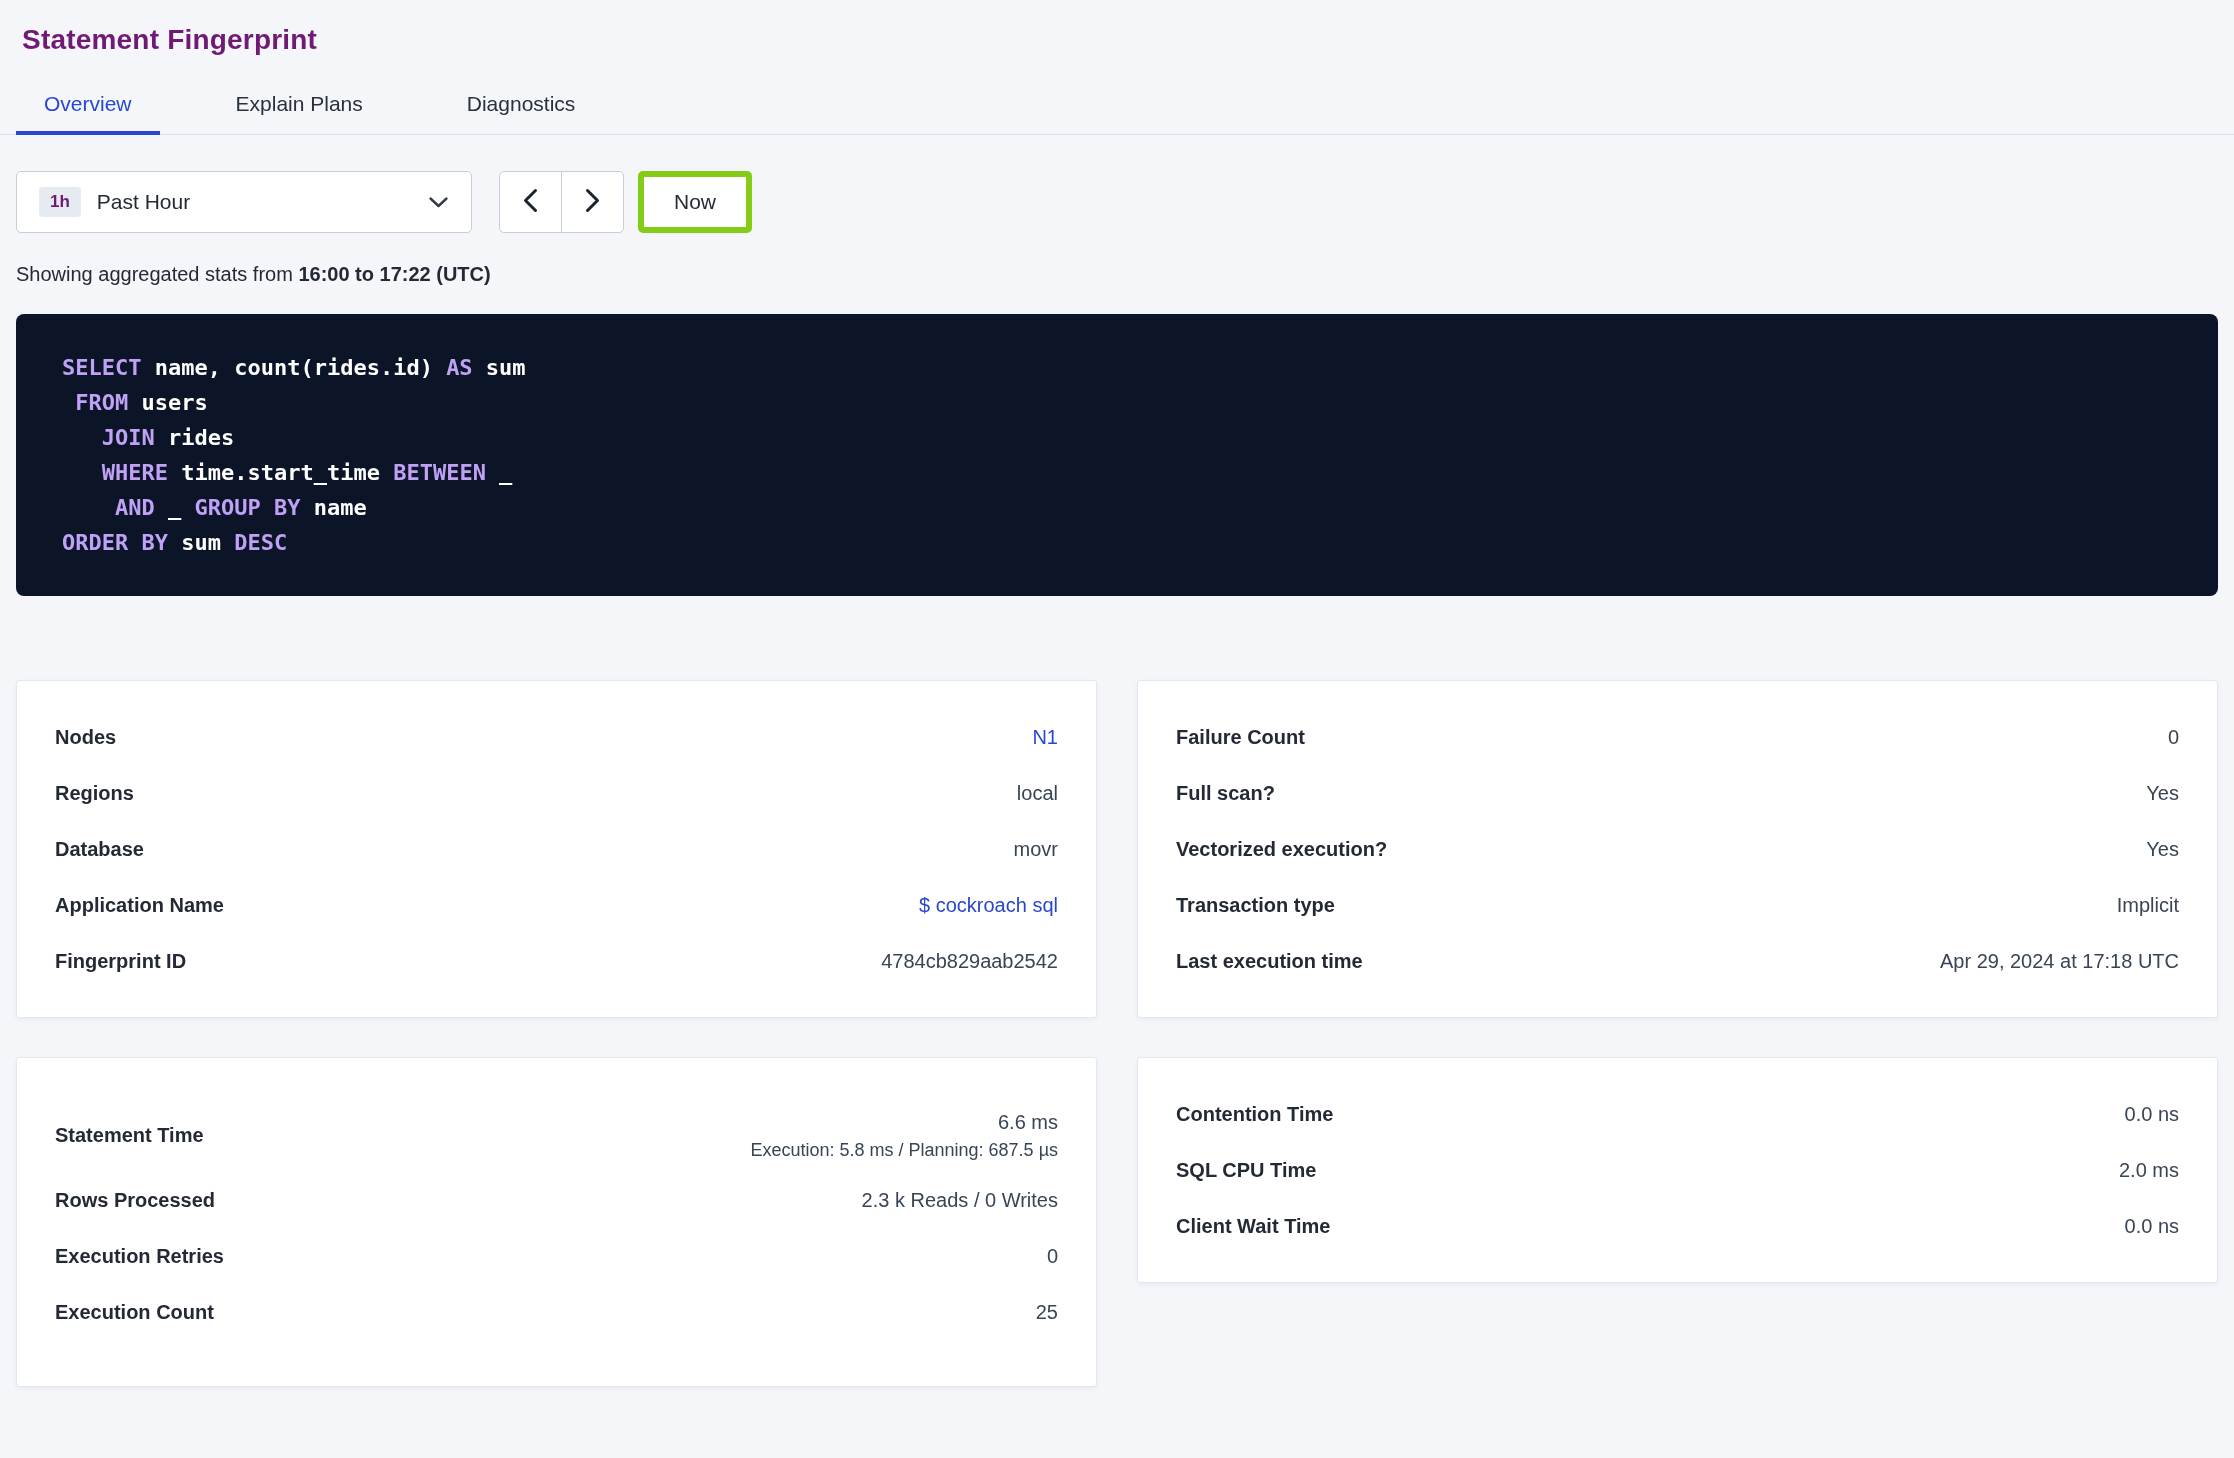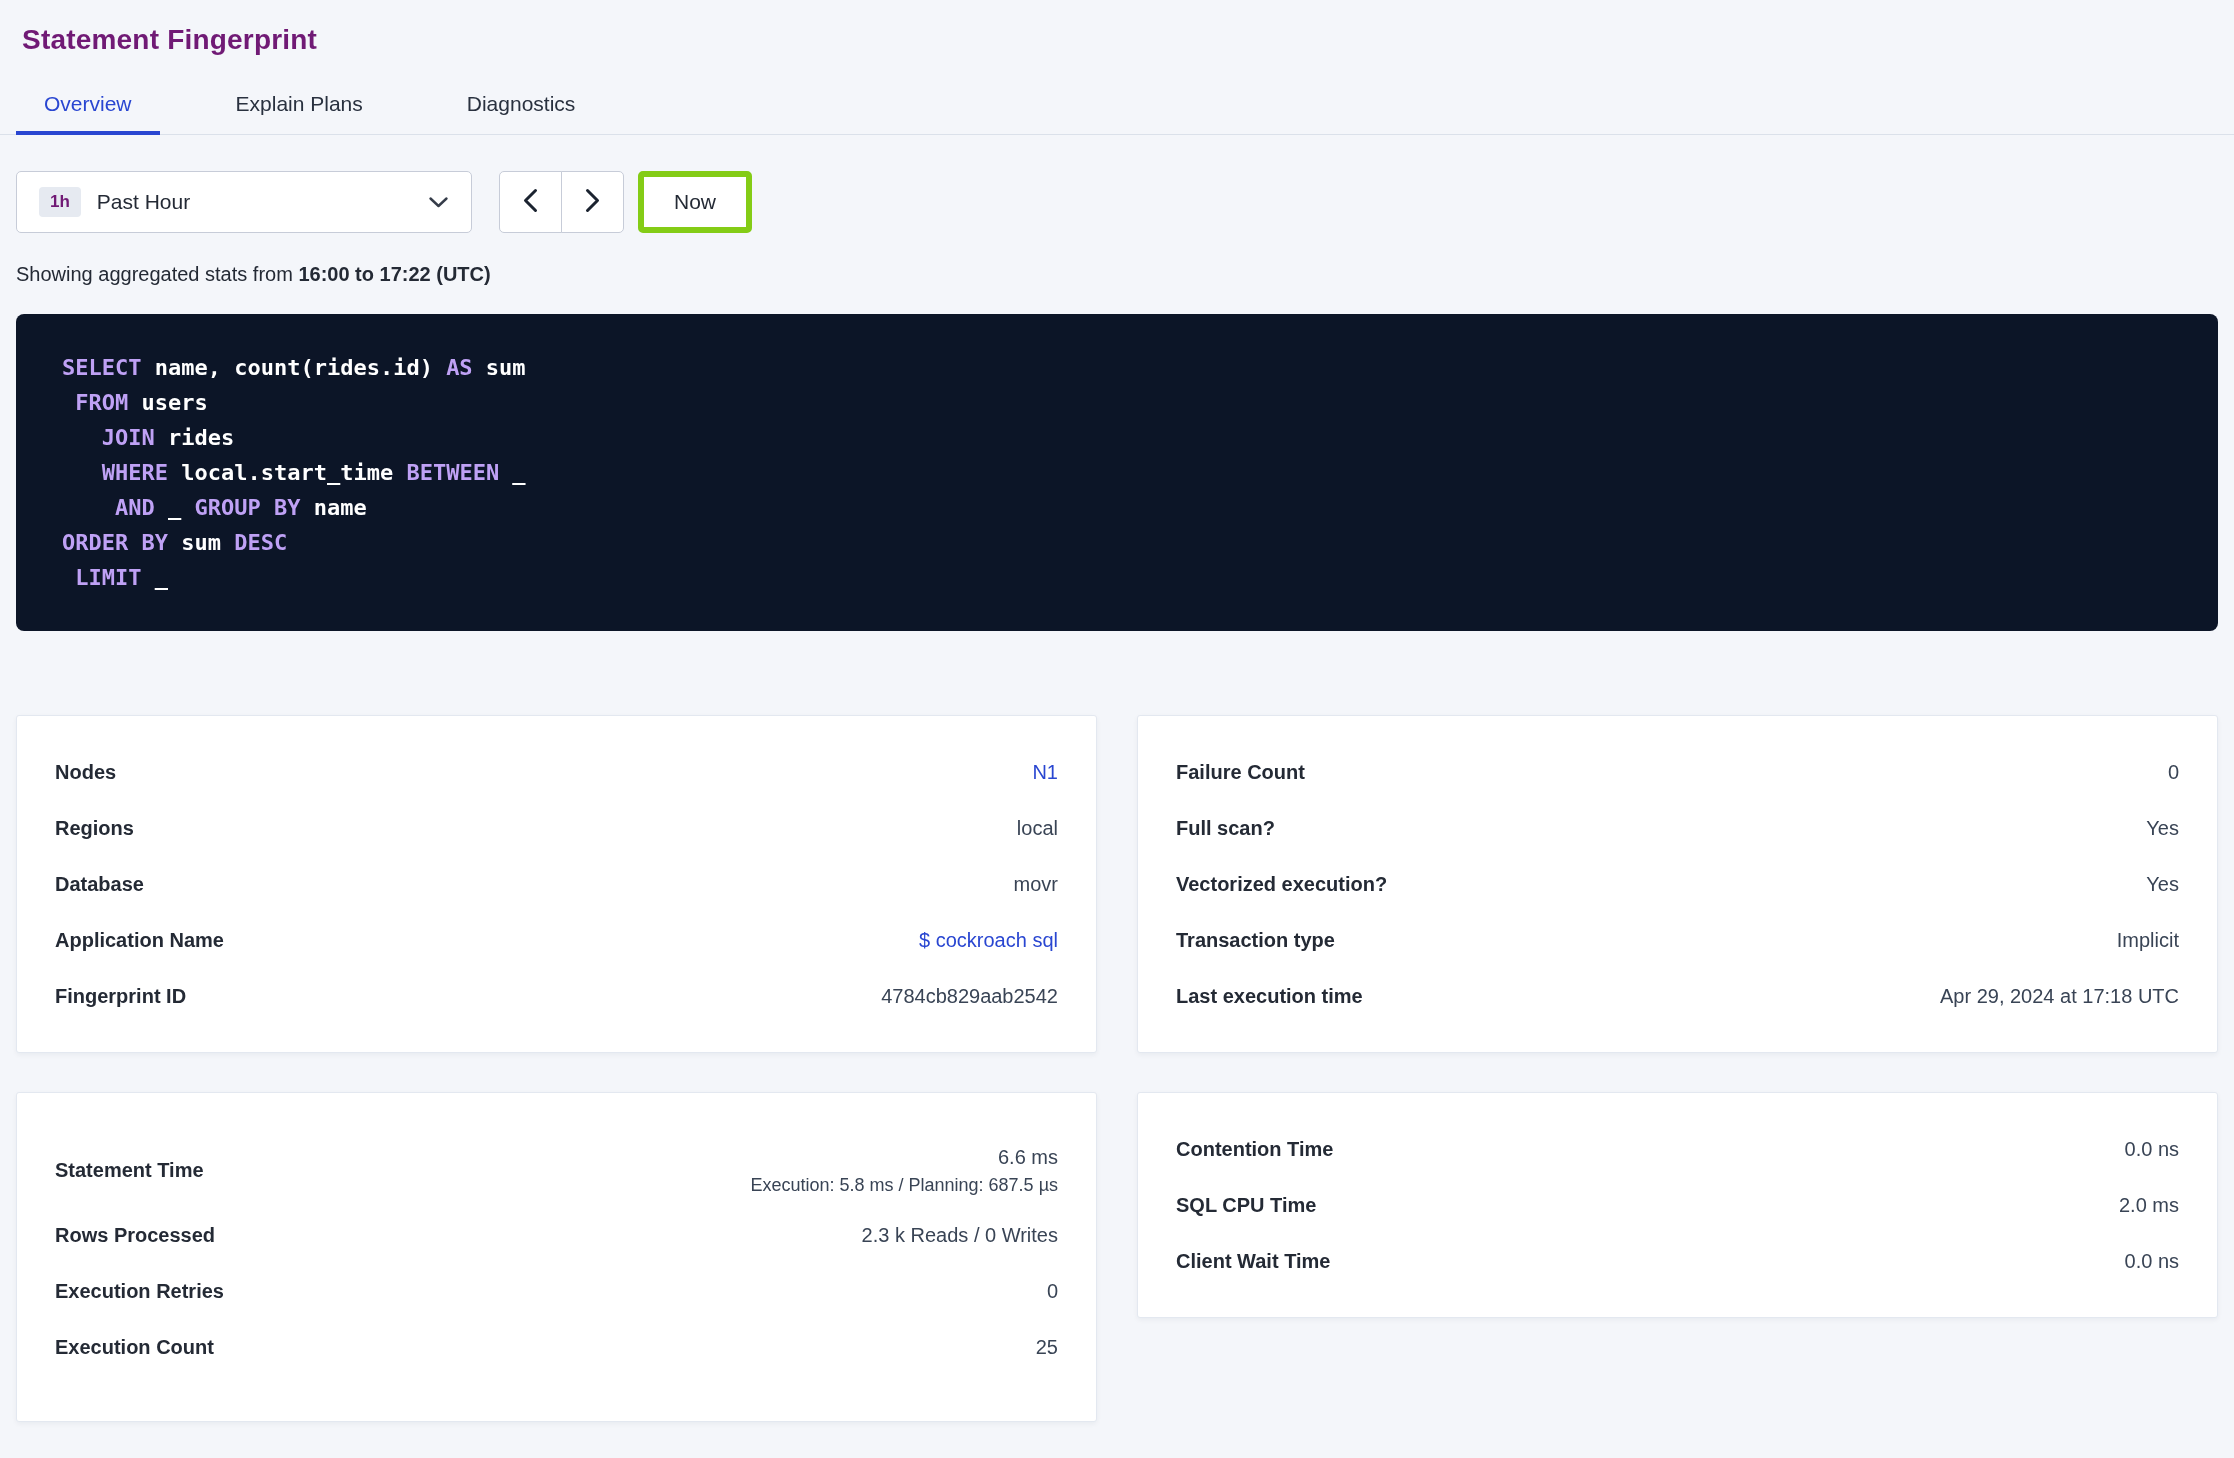--- a/index.html
+++ b/index.html
@@ -137,24 +137,23 @@
 
   <p class="stats-line">
     <span>Showing aggregated stats from </span><strong>16:00 to 17:22 (UTC)</strong>
   </p>
 
   <div class="sql-box">
     <div>
         <div class="sql-line"><span class="kw">SELECT</span><span> name, count(rides.id) </span><span class="kw">AS</span><span> sum</span></div>
         <div class="sql-line"><span> </span><span class="kw">FROM</span><span> users</span></div>
         <div class="sql-line"><span>   </span><span class="kw">JOIN</span><span> rides</span></div>
-        <div class="sql-line"><span>   </span><span class="kw">WHERE</span><span> local.start_time </span><span class="kw">BETWEEN</span><span> _</span></div>
+        <div class="sql-line"><span>   </span><span class="kw">WHERE</span><span> time.start_time </span><span class="kw">BETWEEN</span><span> _</span></div>
         <div class="sql-line"><span>    </span><span class="kw">AND</span><span> _ </span><span class="kw">GROUP BY</span><span> name</span></div>
         <div class="sql-line"><span class="kw">ORDER BY</span><span> sum </span><span class="kw">DESC</span></div>
-        <div class="sql-line"><span> </span><span class="kw">LIMIT</span><span> _</span></div>
       </div>
   </div>
 
   <div class="cards-row">
     <section class="card">
       <div>
           <div class="card-row">
             <div class="row-label">Nodes</div>
             <div class="row-value-wrap">
               <div class="row-value link">N1</div>

